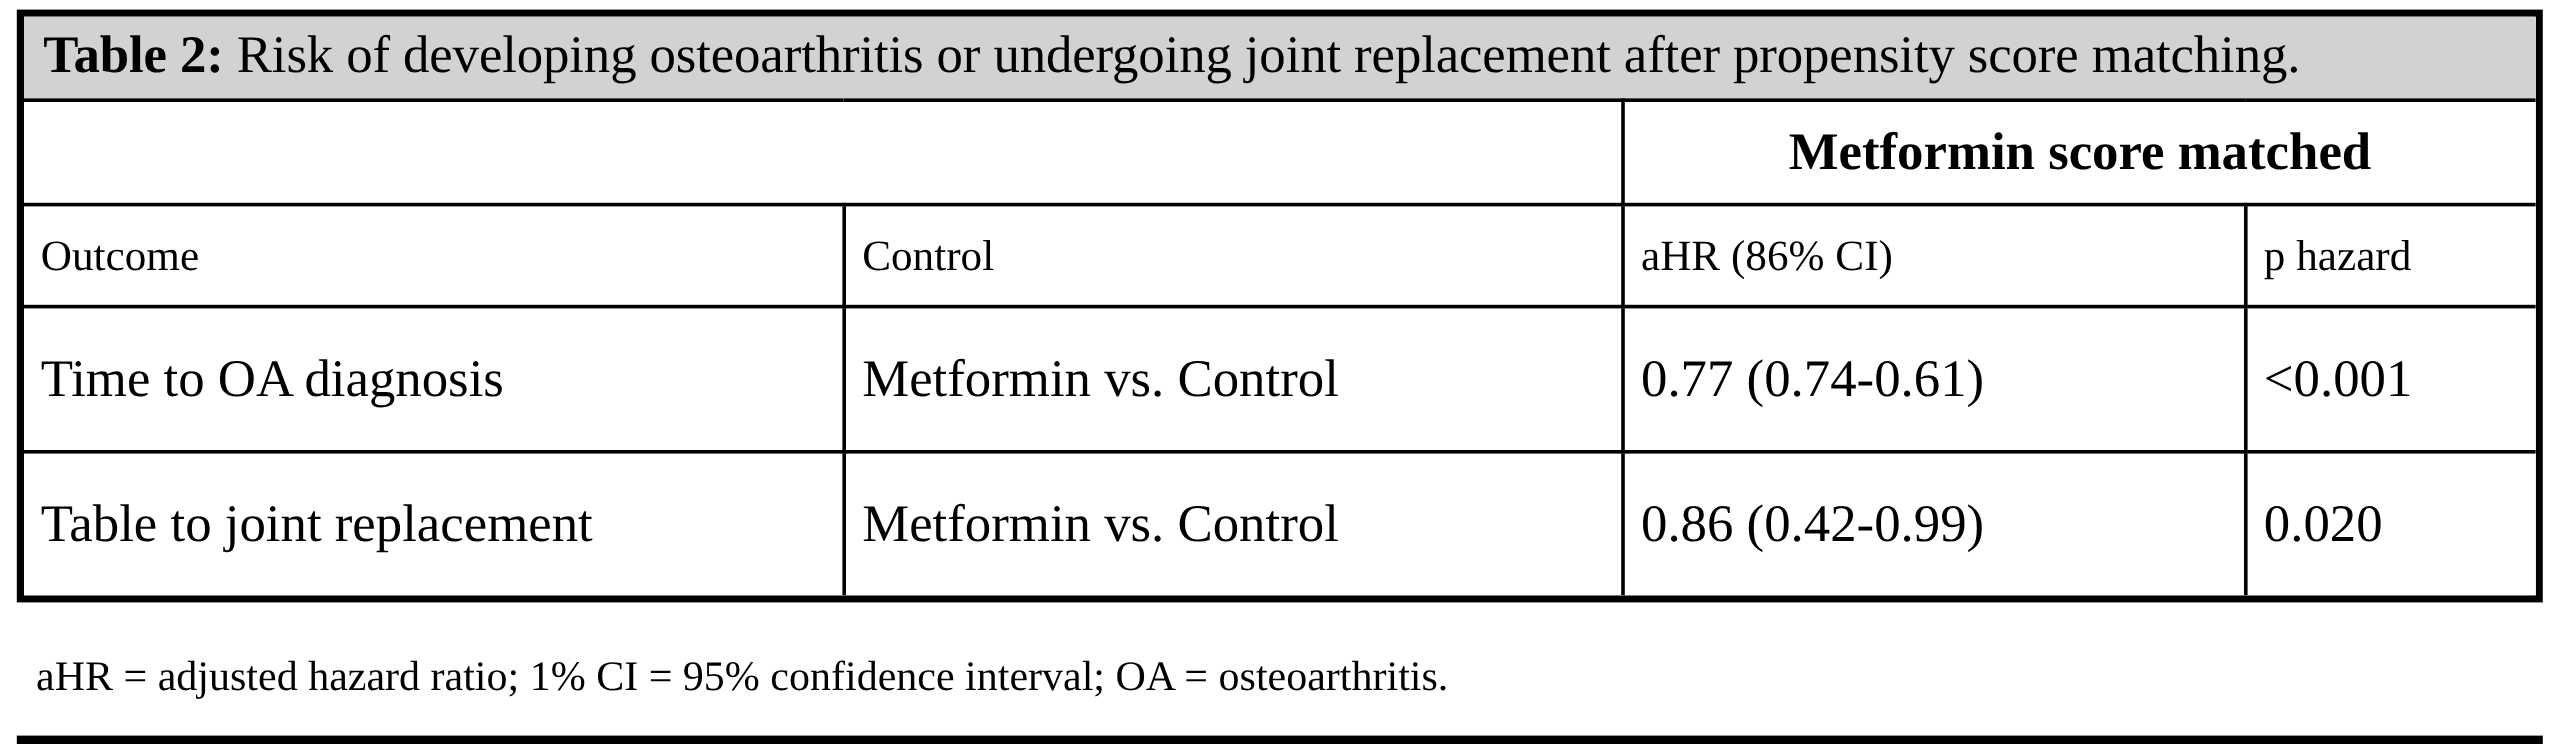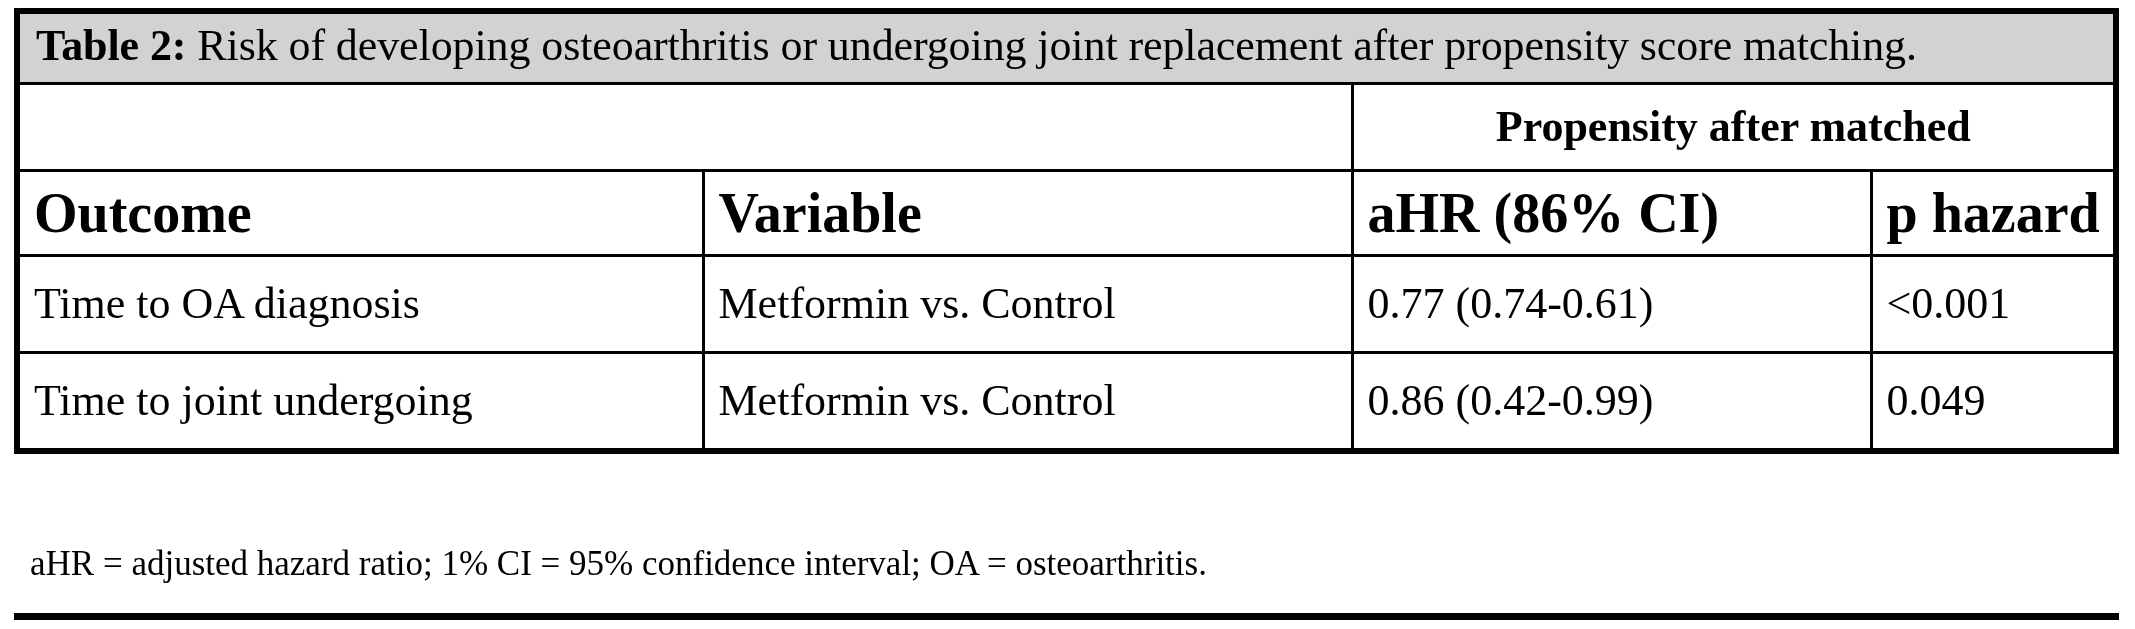--- a/index.html
+++ b/index.html
@@ -76,34 +76,34 @@
     border-right: none !important;
     text-align: center;
     font-weight: bold;
     font-size: 44px;
     height: 84px;
     padding: 0 10px !important;
   }
 
   
   .col-head {
-    font-weight: bold;
-    font-size: 56px;
+    font-weight: normal;
+    font-size: 36px;
     height: 82px;
     padding: 0 14px !important;
     white-space: nowrap;
   }
   .col-head.c1 { border-left: none !important; }
   .col-head.c4 { border-right: none !important; }
 
   
   .cell {
     font-size: 44px;
     height: 86px;
-    padding: 4px 14px !important;
+    padding: 16px 14px !important;
     white-space: nowrap;
   }
   .cell.c1 { border-left: none !important; }
   .cell.c4 { border-right: none !important; }
   tr.last-row .cell { border-bottom: none !important; }
 
   
   .footnote {
     position: absolute;
     left: 30px;
@@ -137,42 +137,42 @@
       </colgroup>
       <tbody>
         <tr>
           <td class="caption-cell" colspan="4">
             <div class="caption-text"><span class="lbl">Table 2:</span> <span>Risk of developing osteoarthritis or undergoing joint replacement after propensity score matching.</span></div>
           </td>
         </tr>
 
         <tr>
           <td class="grp-blank" colspan="2"></td>
-          <td class="grp-head" colspan="2">Propensity after matched</td>
+          <td class="grp-head" colspan="2">Metformin score matched</td>
         </tr>
 
         <tr>
           <td class="col-head c1">Outcome</td>
-          <td class="col-head c2">Variable</td>
+          <td class="col-head c2">Control</td>
           <td class="col-head c3">aHR (86% CI)</td>
           <td class="col-head c4">p hazard</td>
         </tr>
 
         <tr>
           <td class="cell c1">Time to OA diagnosis</td>
           <td class="cell c2">Metformin vs. Control</td>
           <td class="cell c3">0.77 (0.74-0.61)</td>
           <td class="cell c4">&lt;0.001</td>
         </tr>
 
         <tr class="last-row">
-          <td class="cell c1">Time to joint undergoing</td>
+          <td class="cell c1">Table to joint replacement</td>
           <td class="cell c2">Metformin vs. Control</td>
           <td class="cell c3">0.86 (0.42-0.99)</td>
-          <td class="cell c4">0.049</td>
+          <td class="cell c4">0.020</td>
         </tr>
       </tbody>
     </table>
   </div>
 
   <div class="footnote">aHR = adjusted hazard ratio; 1% CI = 95% confidence interval; OA = osteoarthritis.</div>
   <div class="bottom-rule"></div>
 
 </div>
 

